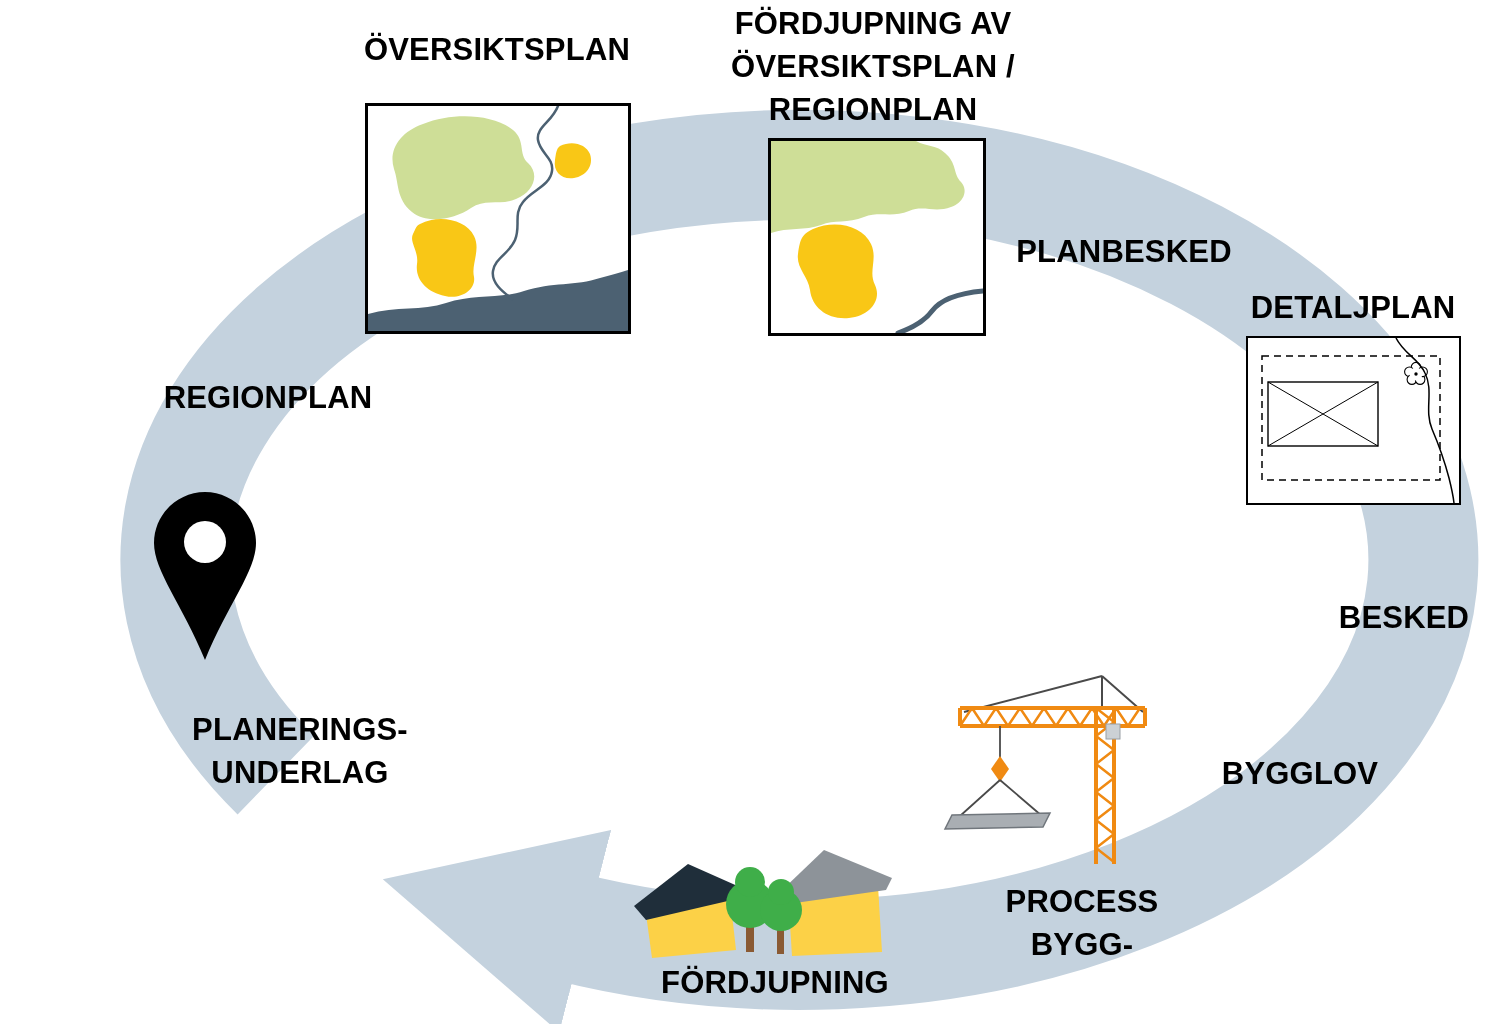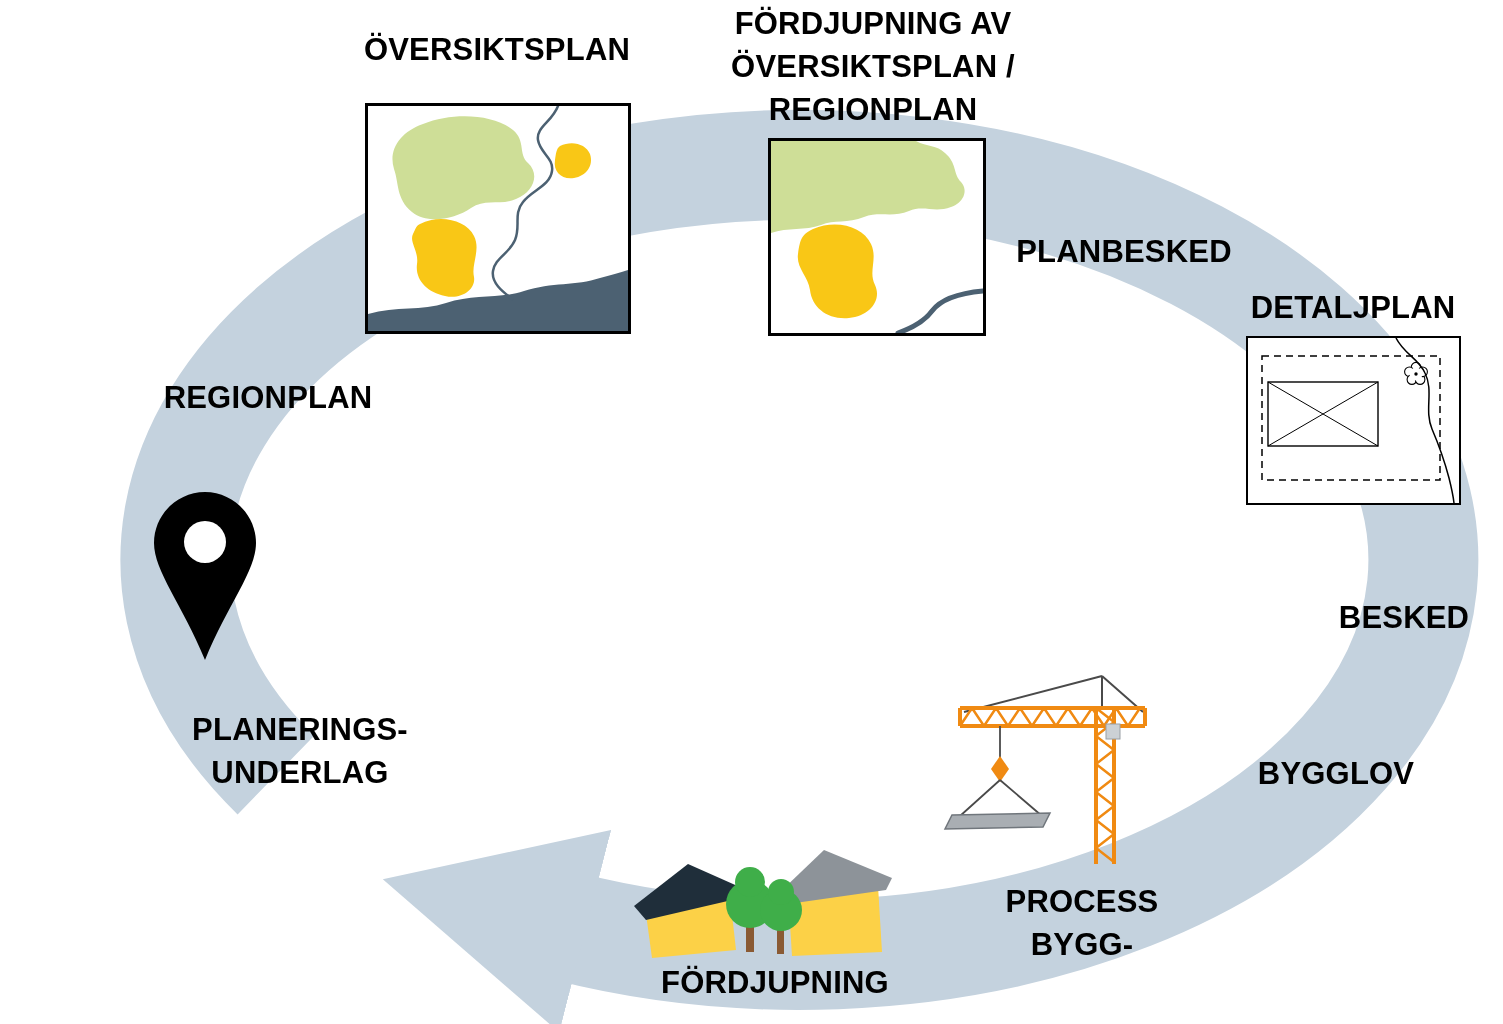--- a/index.html
+++ b/index.html
@@ -119,21 +119,21 @@
   </div>
 
   <div class="label" style="left:1124px; top:230px;">PLANBESKED</div>
 
   <div class="label" style="left:1353px; top:286px;">DETALJPLAN</div>
 
   <div class="label" style="left:1404px; top:596px;">
     <div>BESKED</div>
   </div>
 
-  <div class="label" style="left:1336px; top:752px;">BYGGLOV</div>
+  <div class="label" style="left:1300px; top:752px;">BYGGLOV</div>
 
   <div class="label" style="left:1082px; top:880px;">
     <div>PROCESS</div>
     <div>BYGG-</div>
   </div>
 
   <div class="label" style="left:775px; top:961px;">FÖRDJUPNING</div>
 
   <div class="label" style="left:300px; top:708px;">
     <div>PLANERINGS-</div>

